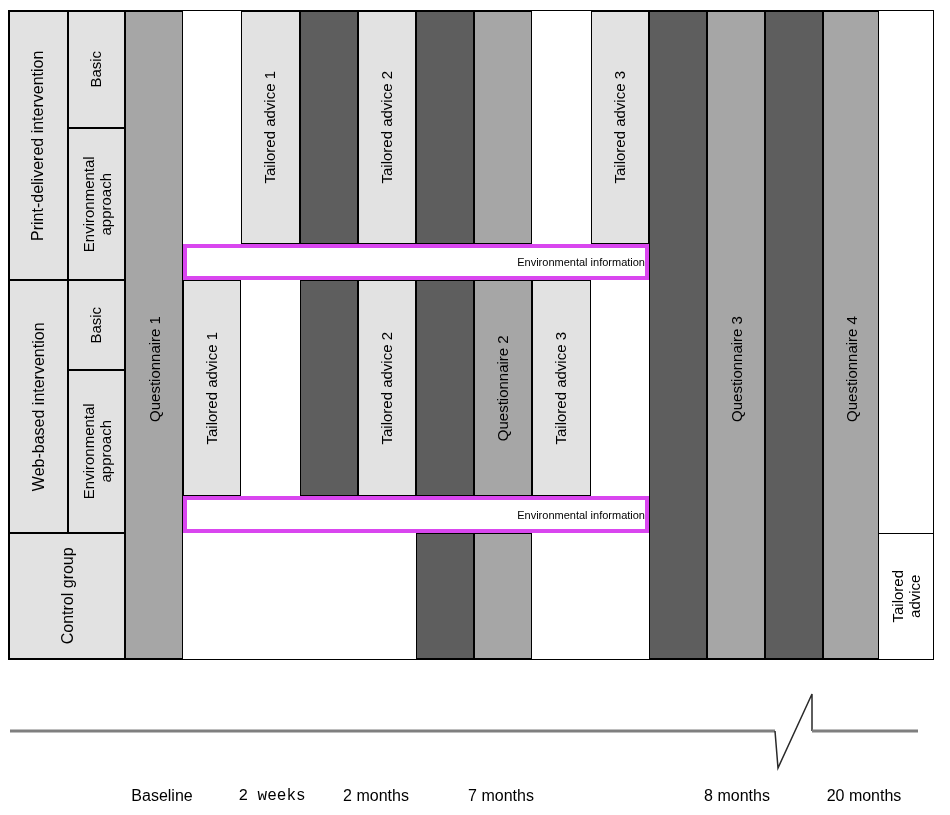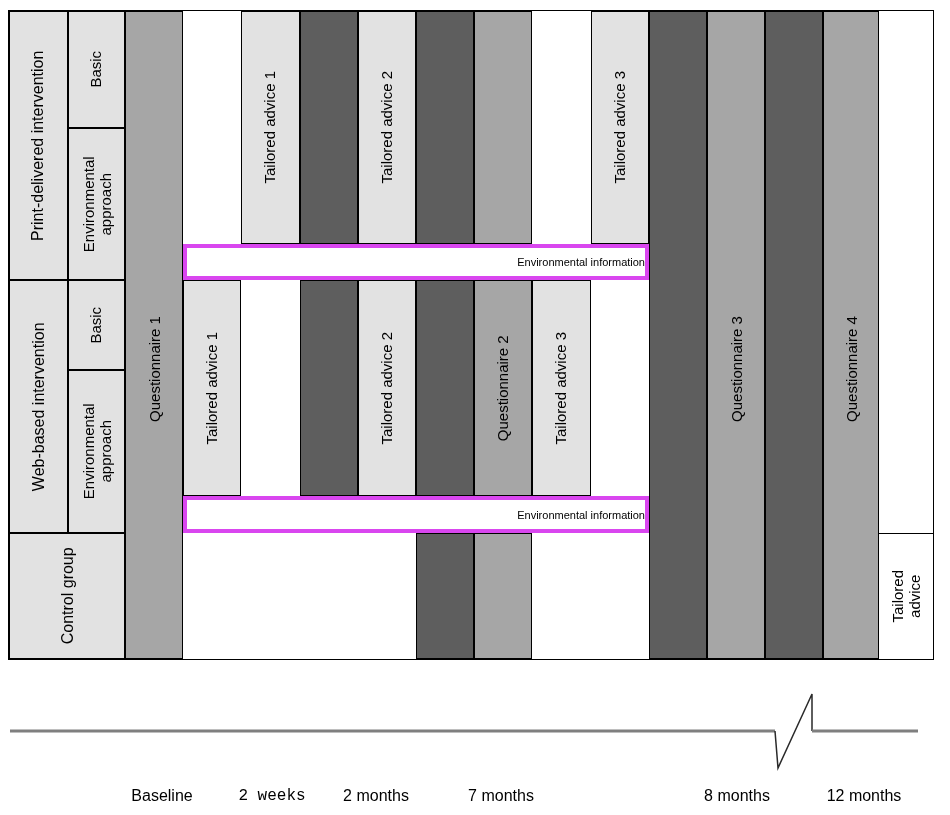--- a/index.html
+++ b/index.html
@@ -121,15 +121,15 @@
     <line x1="10" y1="41" x2="775" y2="41" stroke="#7f7f7f" stroke-width="3"></line>
     <polyline points="775,41 778,78 812,4 812,41" fill="none" stroke="#2a2a2a" stroke-width="1.5"></polyline>
     <line x1="812" y1="41" x2="918" y2="41" stroke="#7f7f7f" stroke-width="3"></line>
   </svg>
 
   <div class="axlabel" style="left:162px;">Baseline</div>
   <div class="axlabel" style="left:272px;font-family:Liberation Mono, monospace;">2 weeks</div>
   <div class="axlabel" style="left:376px;">2 months</div>
   <div class="axlabel" style="left:501px;">7 months</div>
   <div class="axlabel" style="left:737px;">8 months</div>
-  <div class="axlabel" style="left:864px;">12 months</div>
+  <div class="axlabel" style="left:864px;">20 months</div>
 
 </div>
 
 </body></html>

